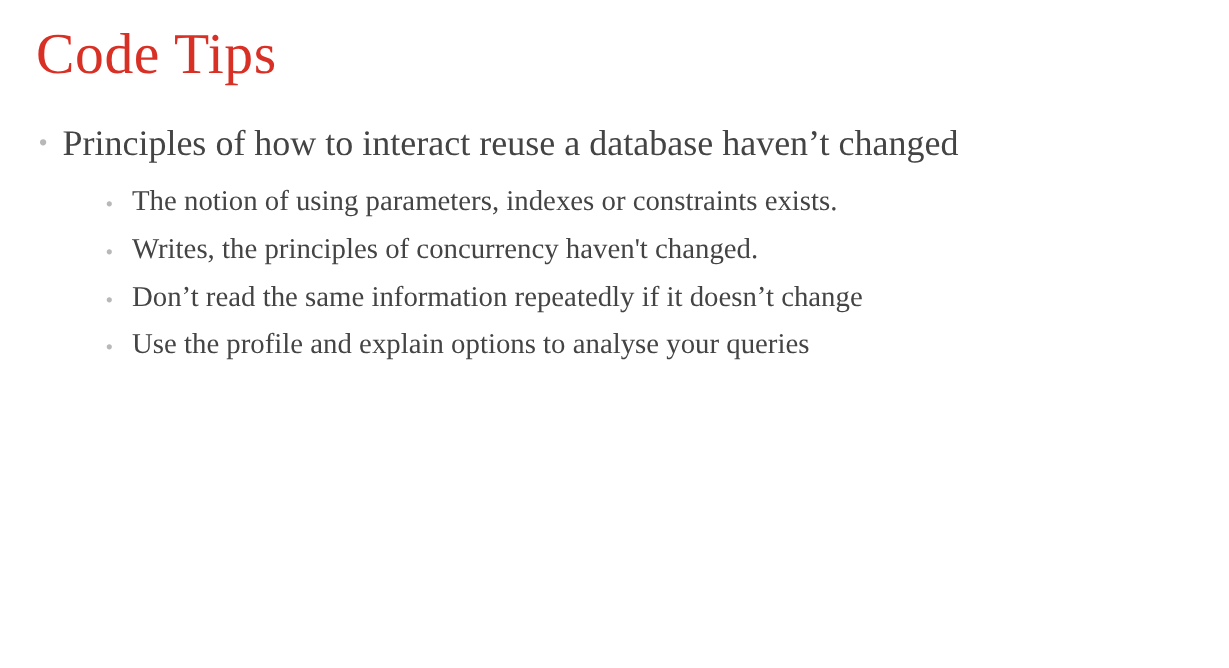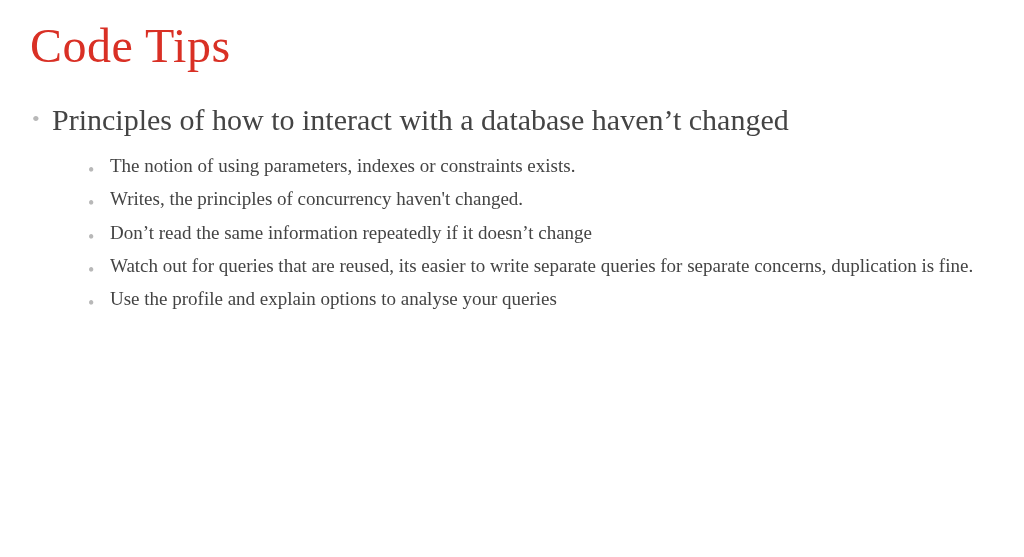--- a/index.html
+++ b/index.html
@@ -46,21 +46,21 @@
       line-height: 36px;
     }
     .level2 {
       list-style: none;
       padding-left: 36px;
       margin-top: 14px;
     }
     .level2-item {
       position: relative;
       padding-left: 22px;
-      font-size: 19px;
+      font-size: 24px;
       line-height: 1.32;
       margin-bottom: 8px;
       color: #444444;
     }
     .level2-item::before {
       content: "•";
       position: absolute;
       left: 0;
       top: 0;
       color: #b8b8b8;
@@ -68,22 +68,21 @@
       line-height: 34px;
     }
   </style>
 </head>
 <body>
 
 <h1 class="title">Code Tips</h1>
 
 <ul class="level1">
   <li class="level1-item">
-    <span>Principles of how to interact with a database haven’t changed</span>
+    <span>Principles of how to interact reuse a database haven’t changed</span>
     <ul class="level2">
       <li class="level2-item">The notion of using parameters, indexes or constraints exists.</li>
       <li class="level2-item">Writes, the principles of concurrency haven't changed.</li>
       <li class="level2-item">Don’t read the same information repeatedly if it doesn’t change</li>
-      <li class="level2-item">Watch out for queries that are reused, its easier to write separate queries for separate concerns, duplication is fine.</li>
       <li class="level2-item">Use the profile and explain options to analyse your queries</li>
     </ul>
   </li>
 </ul>
 
 </body></html>

